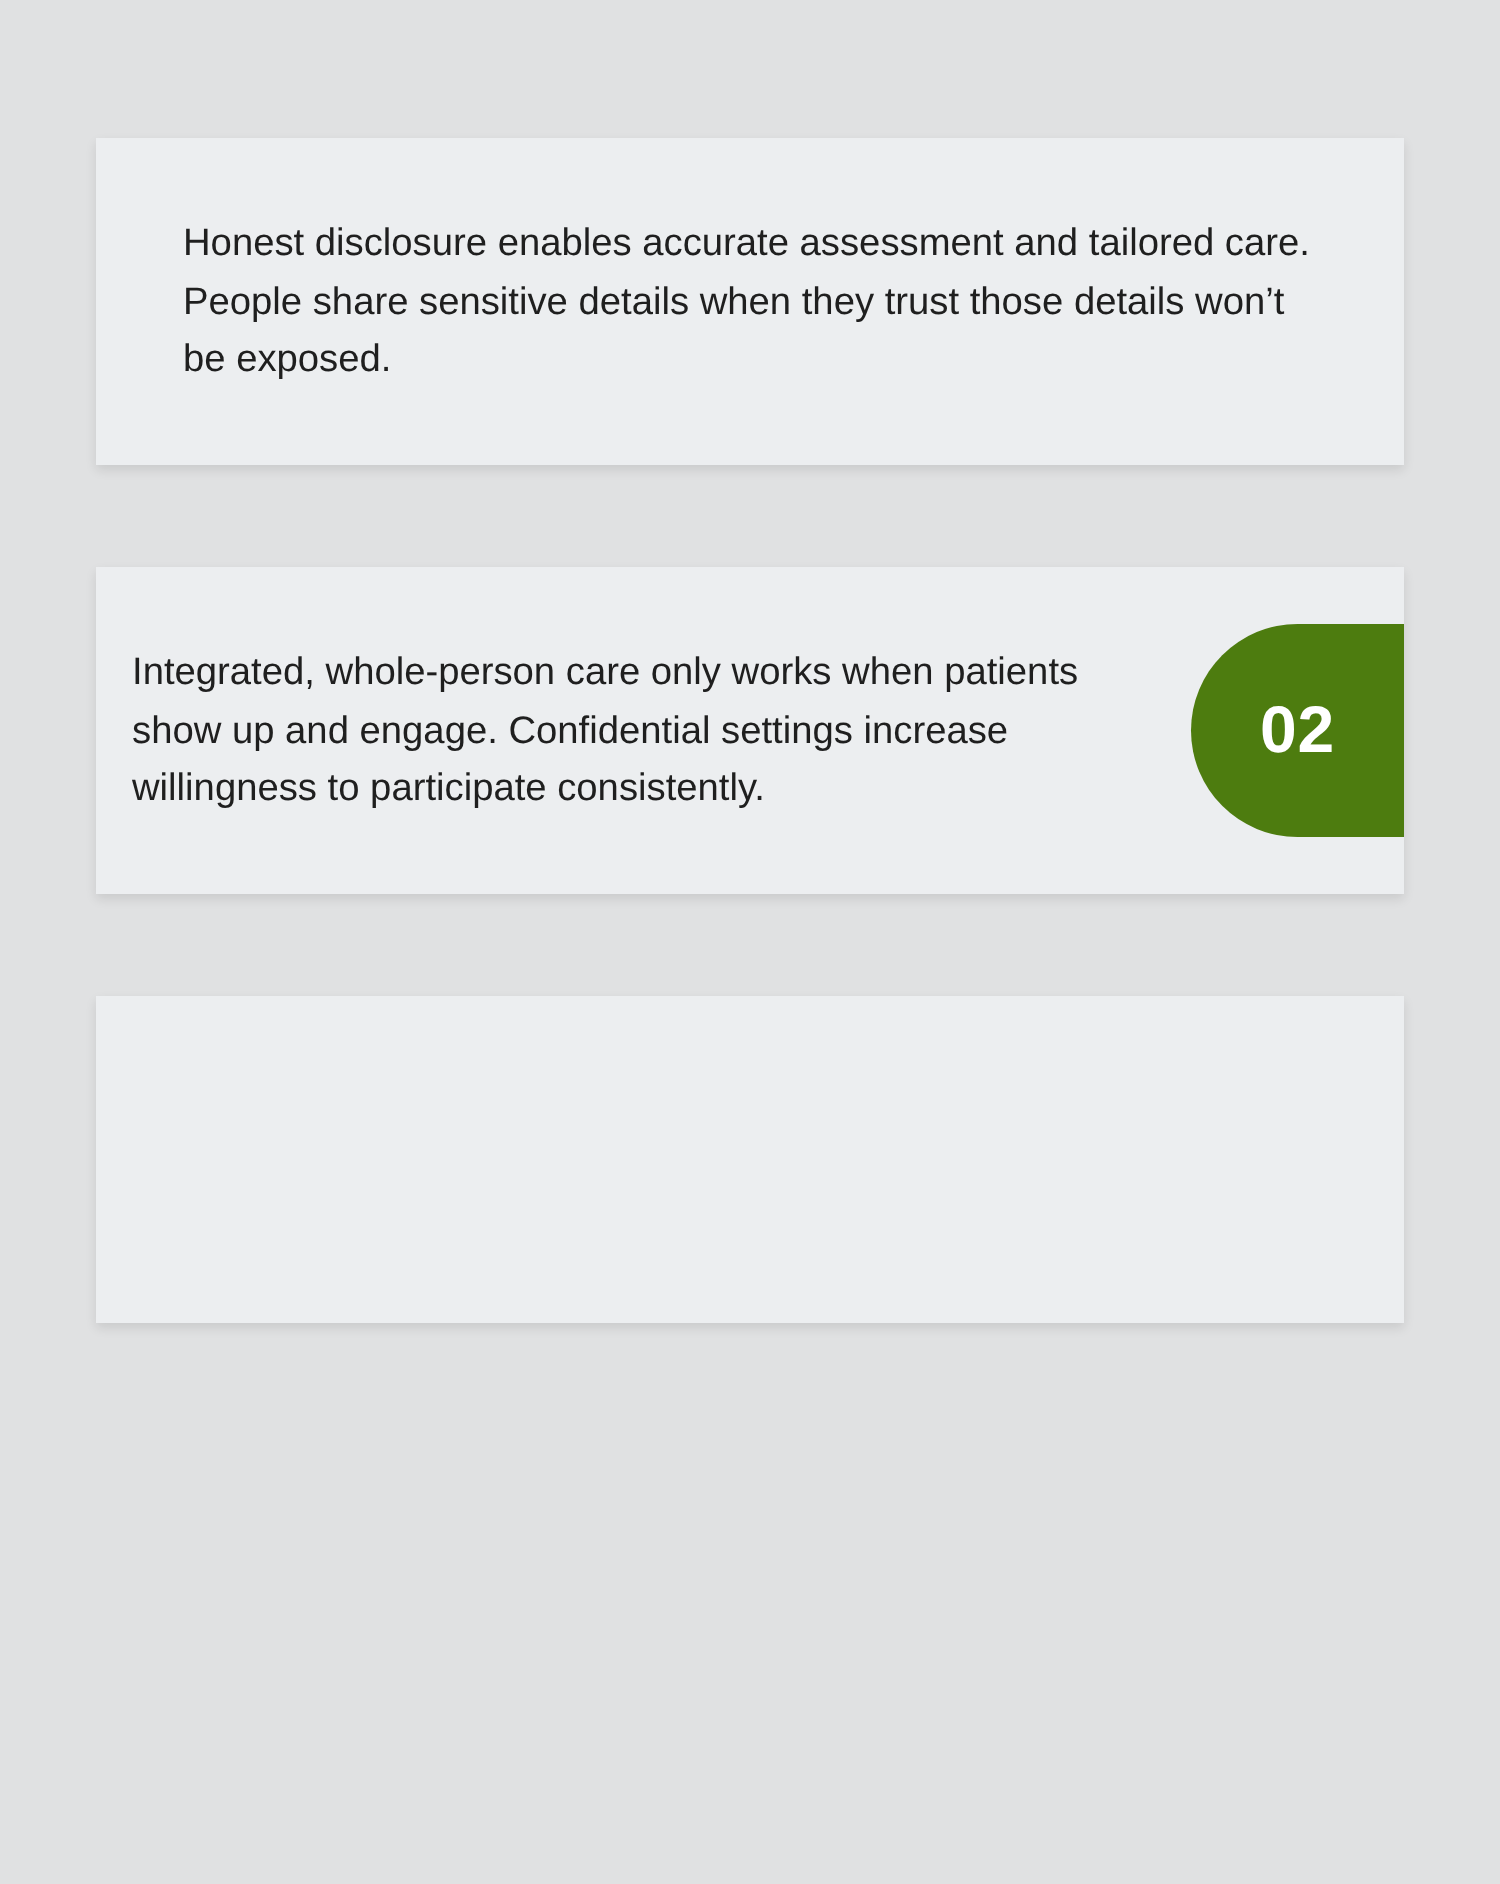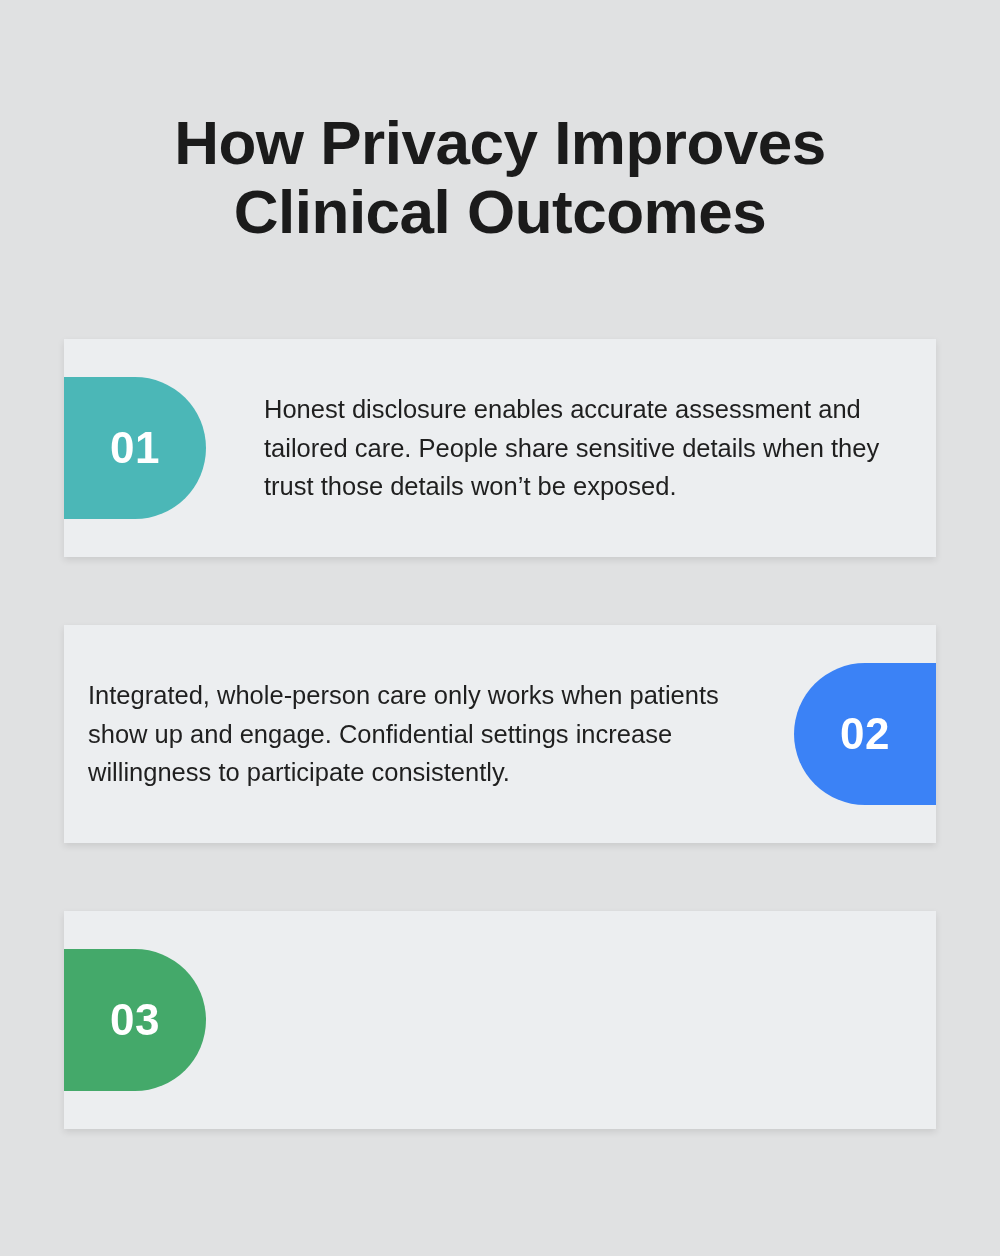--- a/index.html
+++ b/index.html
@@ -84,32 +84,29 @@
   .card.right .card-text {
     padding-left: 24px;
     padding-right: 50px;
   }
 </style>
 </head>
 <body style="background: rgb(224, 225, 226);">
 
 <div class="infographic">
 
-  <h1 class="title">How Privacy Improves Clinical Outcomes</h1>
 
   <div class="cards">
 
     <div class="card left">
-      <div class="badge" style="background: rgb(75, 183, 183);">01</div>
       <div class="card-text">Honest disclosure enables accurate assessment and tailored care. People share sensitive details when they trust those details won’t be exposed.</div>
     </div>
 
     <div class="card right">
-      <div class="badge" style="background: #3b82f6;">02</div>
+      <div class="badge" style="background: #4d7c0f;">02</div>
       <div class="card-text">Integrated, whole-person care only works when patients show up and engage. Confidential settings increase willingness to participate consistently.</div>
     </div>
 
     <div class="card left">
-      <div class="badge" style="background: rgb(68, 169, 106);">03</div>
     </div>
 
   </div>
 </div>
 
 </body></html>

